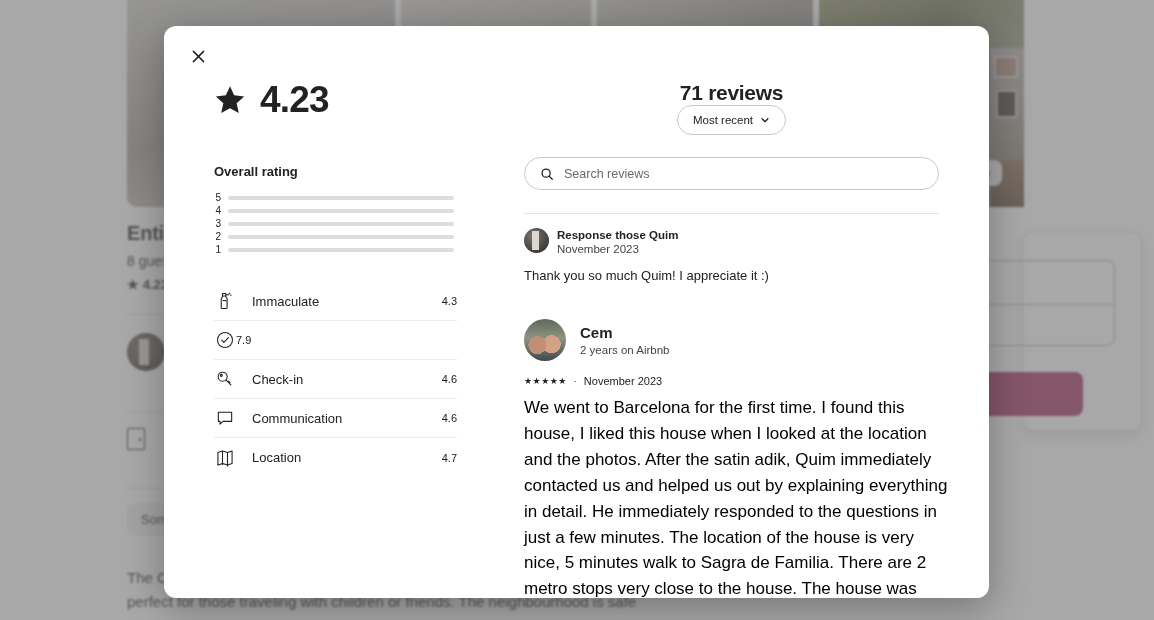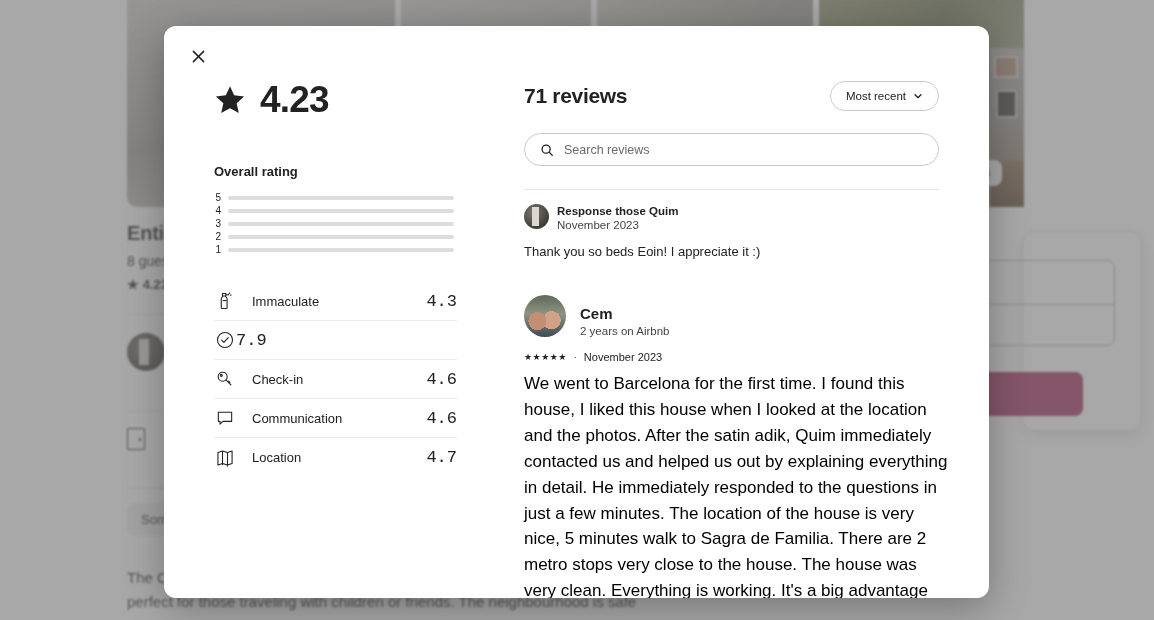--- a/index.html
+++ b/index.html
@@ -333,37 +333,37 @@
     align-items: center;
     justify-content: center;
   }
   .cat-label {
     flex: 1;
     font-size: 13px;
     color: #222;
     padding-left: 16px;
   }
   .cat-value {
-    font-size: 17px;
-    color: #222;
-    font-family: Liberation Mono, monospace;
+    font-size: 11px;
+    color: #222;
   }
 
   
   .reviews-col {
     flex: 1;
     position: relative;
     padding: 55px 50px 0 20px;
     overflow: hidden;
   }
 
   .reviews-head {
     display: flex;
     align-items: center;
     justify-content: space-between;
+    flex-direction: column;
   }
   .reviews-count {
     font-size: 21px;
     font-weight: 600;
     color: #222;
     letter-spacing: -0.3px;
   }
   .sort-dropdown {
     display: flex;
     align-items: center;
@@ -445,21 +445,21 @@
     margin-left: -33px;
     font-size: 13px;
     line-height: 1.5;
     color: #222;
     width: 430px;
   }
 
   .review-item { margin-bottom: 6px; }
   .review-head {
     display: flex;
-    align-items: flex-end;
+    align-items: center;
     gap: 14px;
   }
   .reviewer-avatar {
     width: 42px; height: 42px;
     border-radius: 50%;
     flex: 0 0 42px;
     background:
       radial-gradient(circle at 32% 62%, #c08f74 0 9px, transparent 9px),
       radial-gradient(circle at 66% 60%, #d3a184 0 9px, transparent 9px),
       linear-gradient(180deg,#5e6a5a 0%,#8d9381 45%,#3f4a52 100%);
@@ -702,21 +702,21 @@
         </div>
 
         <div class="reviews-scroll">
 
           <div class="review-divider"></div>
 
           <div class="response-block first">
             <div class="resp-avatar"></div>
             <div class="resp-name">Response those Quim</div>
             <div class="resp-date">November 2023</div>
-            <div class="resp-text">Thank you so beds Eoin! I appreciate it :)</div>
+            <div class="resp-text">Thank you so much Quim! I appreciate it :)</div>
           </div>
 
           <div class="review-item">
             <div class="review-head">
               <div class="reviewer-avatar"></div>
               <div>
                 <div class="reviewer-name">Cem</div>
                 <div class="reviewer-meta">2 years on Airbnb</div>
               </div>
             </div>

